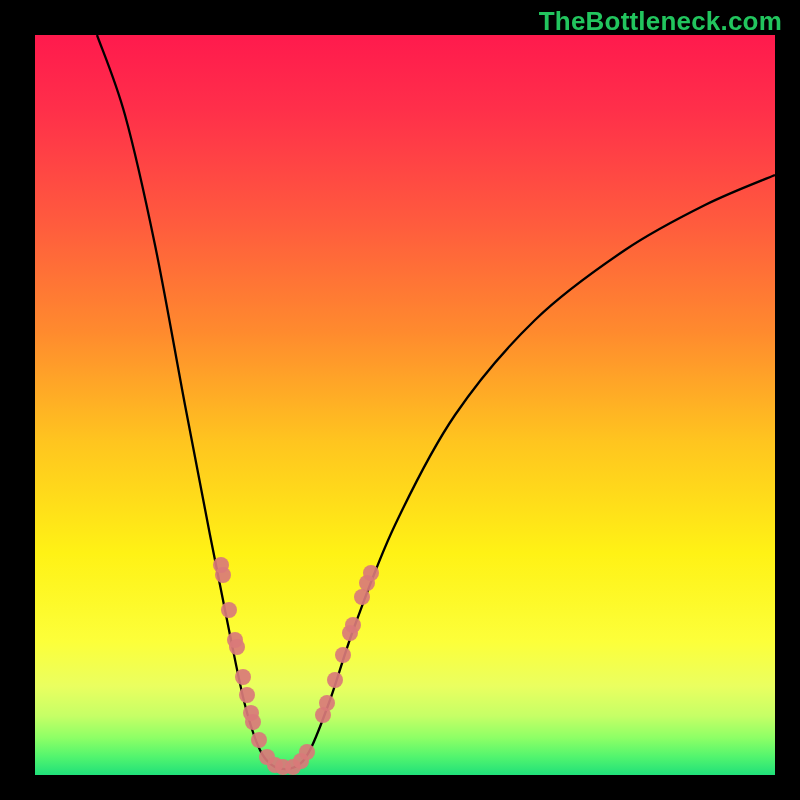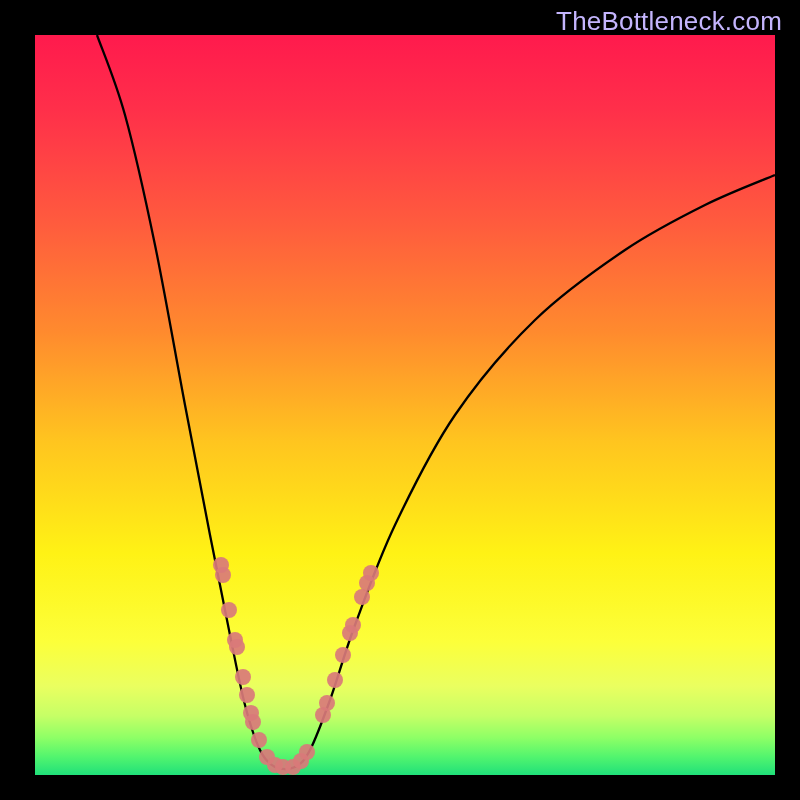--- a/index.html
+++ b/index.html
@@ -31,23 +31,23 @@
     position: absolute;
     left: 0;
     top: 0;
     width: 100%;
     height: 100%;
   }
   .watermark {
     position: absolute;
     top: 6px;
     right: 18px;
-    color: #c4b5fd;
+    color: #22c55e;
     font-size: 26px;
-    font-weight: 400;
+    font-weight: 700;
     letter-spacing: 0.2px;
   }
   svg.curve {
     position: absolute;
     left: 0;
     top: 0;
     width: 100%;
     height: 100%;
   }
   .dot {

